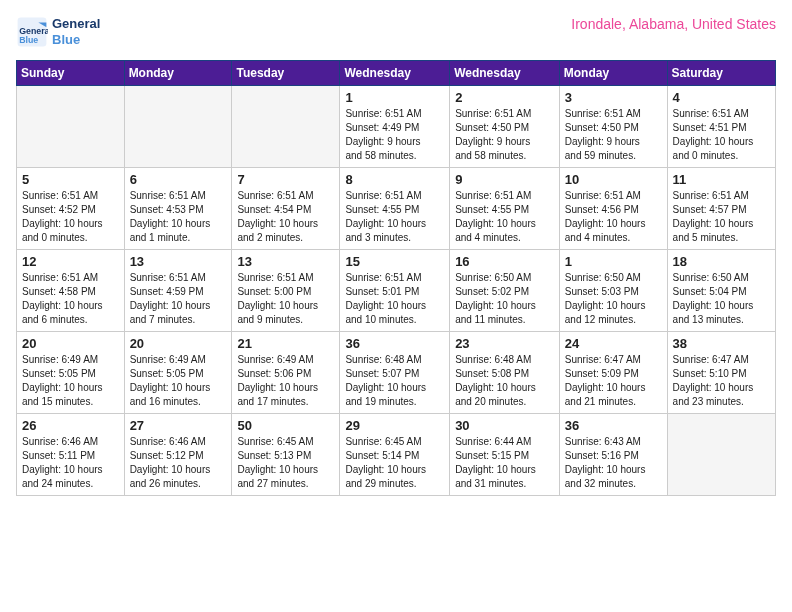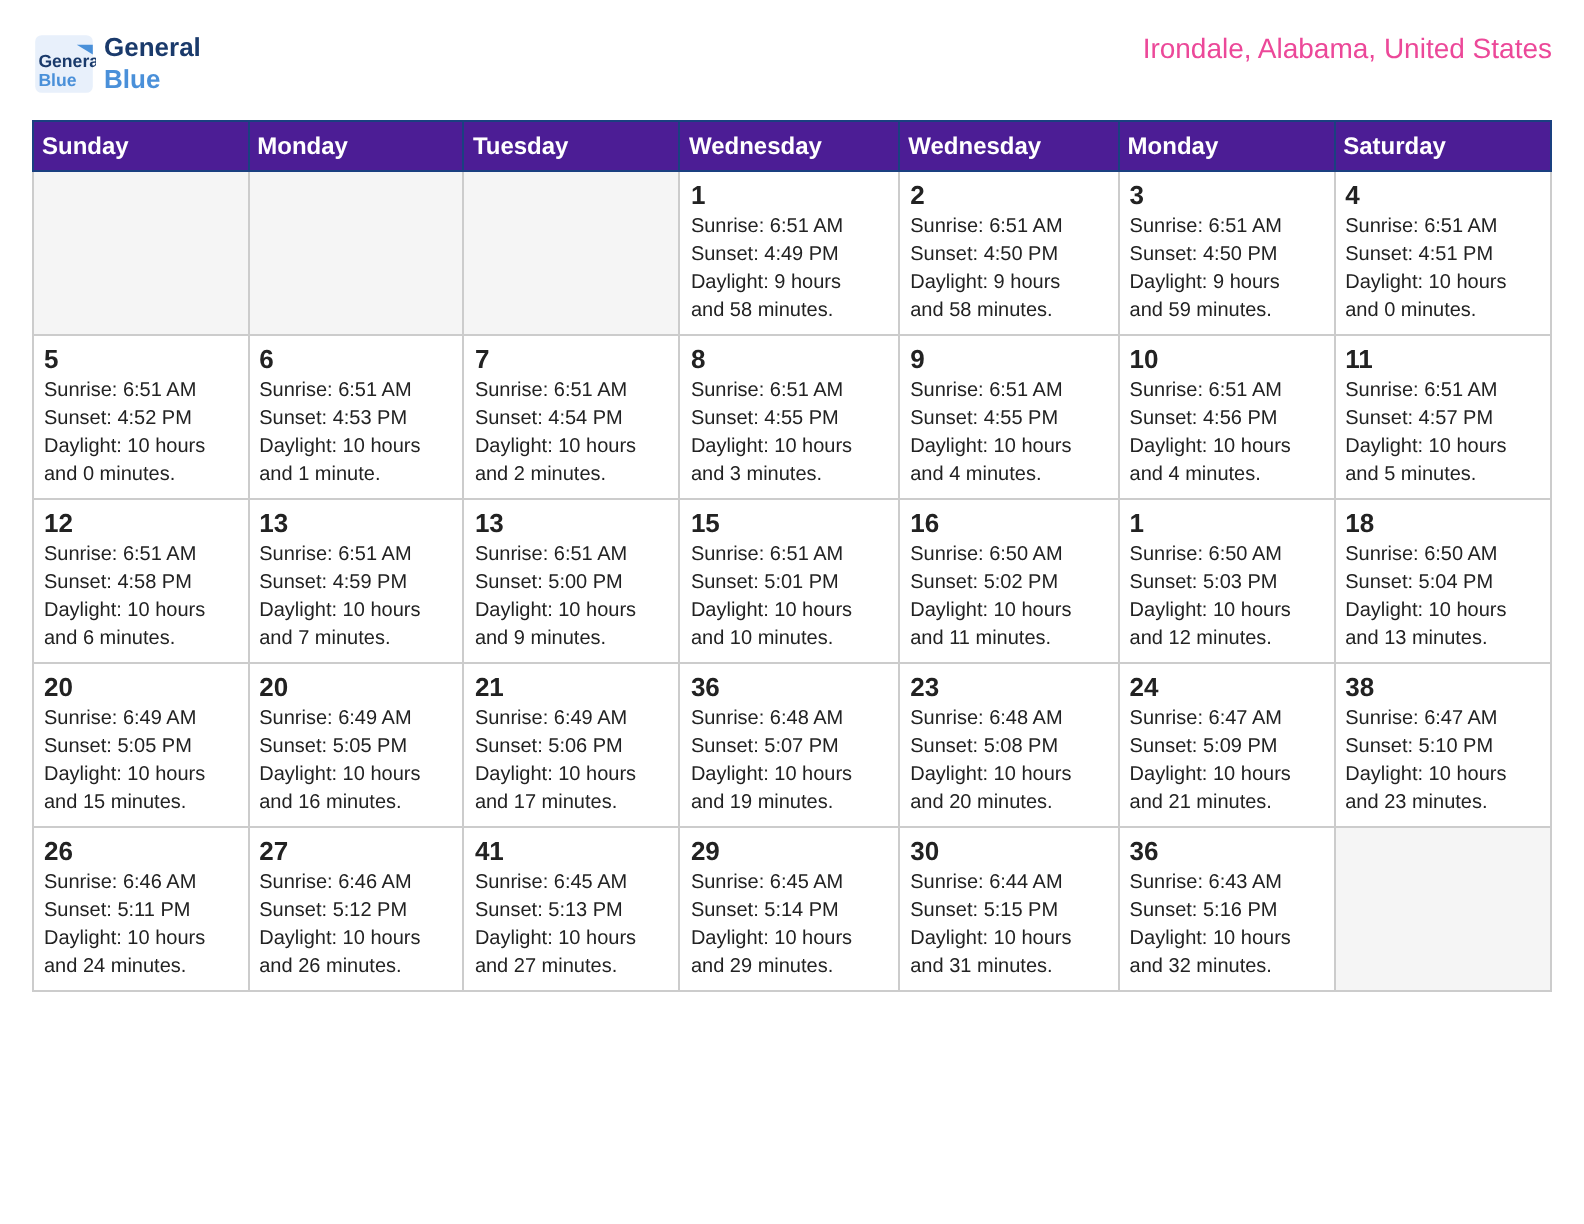--- a/index.html
+++ b/index.html
@@ -231,21 +231,21 @@
         <tr>
           <td>
             <span class="day-number">26</span>
             <div class="cell-text">Sunrise: 6:46 AM<br>Sunset: 5:11 PM<br>Daylight: 10 hours<br>and 24 minutes.</div>
           </td>
           <td>
             <span class="day-number">27</span>
             <div class="cell-text">Sunrise: 6:46 AM<br>Sunset: 5:12 PM<br>Daylight: 10 hours<br>and 26 minutes.</div>
           </td>
           <td>
-            <span class="day-number">41</span>
+            <span class="day-number">50</span>
             <div class="cell-text">Sunrise: 6:45 AM<br>Sunset: 5:13 PM<br>Daylight: 10 hours<br>and 27 minutes.</div>
           </td>
           <td>
             <span class="day-number">29</span>
             <div class="cell-text">Sunrise: 6:45 AM<br>Sunset: 5:14 PM<br>Daylight: 10 hours<br>and 29 minutes.</div>
           </td>
           <td>
             <span class="day-number">30</span>
             <div class="cell-text">Sunrise: 6:44 AM<br>Sunset: 5:15 PM<br>Daylight: 10 hours<br>and 31 minutes.</div>
           </td>

